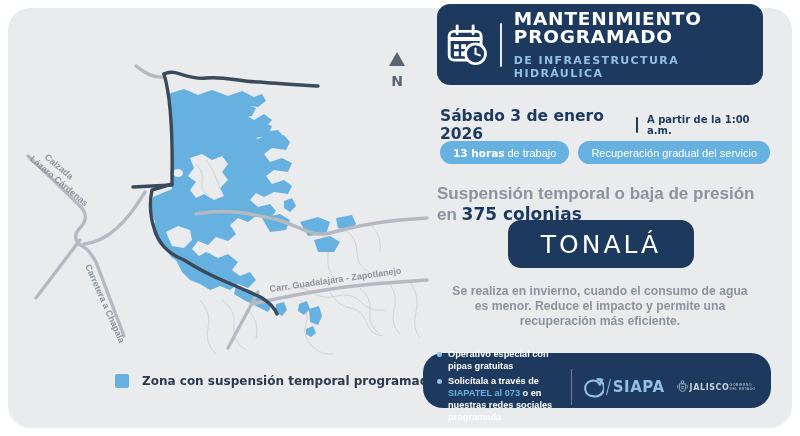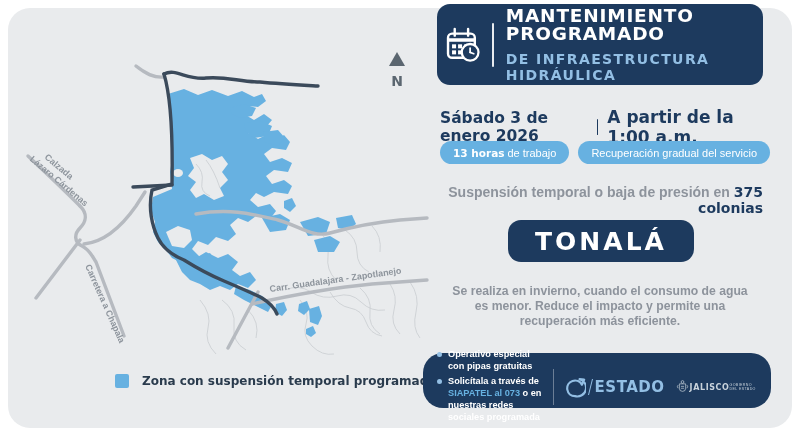--- a/index.html
+++ b/index.html
@@ -17,43 +17,43 @@
 
   
   .header-box{position:absolute;left:437px;top:4px;width:326px;height:81px;
     background:var(--navy);border-radius:13px;display:flex;align-items:center;
     padding-left:5px;z-index:5;}
   .hdr-divider{width:2px;height:44px;background:rgba(255,255,255,.9);
     margin:0 12px 0 10px;border-radius:1px;}
   .hdr-title{font-family:"DejaVu Sans",sans-serif;font-weight:bold;color:#fff;
     font-size:18.5px;line-height:18px;letter-spacing:.8px;}
   .hdr-sub{font-family:"DejaVu Sans",sans-serif;color:var(--lightblue);
-    font-size:14px;letter-spacing:1.4px;margin-top:8px;font-weight:bold;}
+    font-size:11px;letter-spacing:1.4px;margin-top:8px;font-weight:bold;}
 
   .date-row{position:absolute;left:440px;top:107px;width:322px;display:flex;
     align-items:center;gap:9px;z-index:5;}
   .date-main{font-family:"DejaVu Sans",sans-serif;font-weight:bold;
     color:var(--navy);font-size:15.5px;}
   .date-sep{width:2.5px;height:16px;background:var(--navy);border-radius:1px;}
   .date-time{font-family:"DejaVu Sans",sans-serif;font-weight:bold;
-    color:var(--navy);font-size:17px;}
+    color:var(--navy);font-size:10px;}
 
   .pills-row{position:absolute;left:440px;top:141px;display:flex;gap:9px;z-index:5;}
   .pill{background:var(--blue);color:#fff;border-radius:12px;height:23px;
     display:flex;align-items:center;padding:10px 13px;font-size:11px;white-space:nowrap;}
   .pill b{font-family:"DejaVu Sans",sans-serif;font-size:10.5px;margin-right:3px;}
 
-  .susp-line{position:absolute;left:437px;top:184px;width:326px;text-align:right;
-    color:var(--graytext);font-size:14px;font-weight:bold;z-index:5;}
+  .susp-line{position:absolute;left:437px;top:184px;width:326px;text-align:left;
+    color:var(--graytext);font-size:17px;font-weight:bold;z-index:5;}
   .susp-line b{color:var(--navy);font-family:"DejaVu Sans",sans-serif;}
 
-  .tonala{position:absolute;left:508px;top:220px;width:186px;height:42px;
+  .tonala{position:absolute;left:508px;top:220px;width:186px;height:48px;
     background:var(--navy);border-radius:13px;display:flex;align-items:center;
     justify-content:center;z-index:5;font-family:"DejaVu Sans",sans-serif;
-    font-weight:bold;color:#fff;font-size:25px;letter-spacing:3px;}
+    font-weight:normal;color:#fff;font-size:25px;letter-spacing:3px;}
 
   .winter-note{position:absolute;left:447px;top:284px;width:306px;text-align:center;
     color:var(--graytext);font-size:12.2px;font-weight:bold;line-height:1.24;z-index:5;}
 
   .footer-box{position:absolute;left:423px;top:353px;width:348px;height:55px;
     background:var(--navy);border-radius:20px;display:flex;align-items:center;
     padding:12px 10px 0 14px;z-index:5;}
   .bullets{width:202px;display:flex;flex-direction:column;gap:3px;}
   .brow{display:flex;align-items:flex-start;gap:6px;}
   .bdot{width:5px;height:5px;border-radius:50%;background:var(--lightblue);
@@ -242,21 +242,21 @@
         <span class="bdot"></span>
         <span class="btxt"><span>Solicítala a través de </span><span class="hl">SIAPATEL al 073</span><span> o en nuestras redes sociales programada</span></span>
       </div>
     </div>
     <div class="ft-divider"></div>
     <div class="siapa">
       <svg width="22" height="24" viewBox="0 0 24 26">
         <path d="M12 23 a8.5 8.5 0 1 1 7.5 -12.5 L22 5 L17 4.5 A8.5 8.5 0 0 1 12 23 Z" fill="none" stroke="var(--lightblue)" stroke-width="2.4" stroke-linejoin="round"></path>
       </svg>
       <span class="siapa-slash"></span>
-      <span class="siapa-name">ESTADO</span>
+      <span class="siapa-name">SIAPA</span>
     </div>
     <div class="jalisco">
       <svg width="24" height="24" viewBox="0 0 24 24">
         <g stroke="var(--silver)" fill="none" stroke-width="1.1">
           <path d="M7 7 h10 v7 a5 5 0 0 1 -5 5 a5 5 0 0 1 -5 -5 Z"></path>
           <circle cx="12" cy="4" r="2.2"></circle>
           <path d="M5 9 q-2.5 2 0 5 M19 9 q2.5 2 0 5"></path>
           <path d="M9.5 11 h5 M9.5 14 h5"></path>
         </g>
       </svg>

